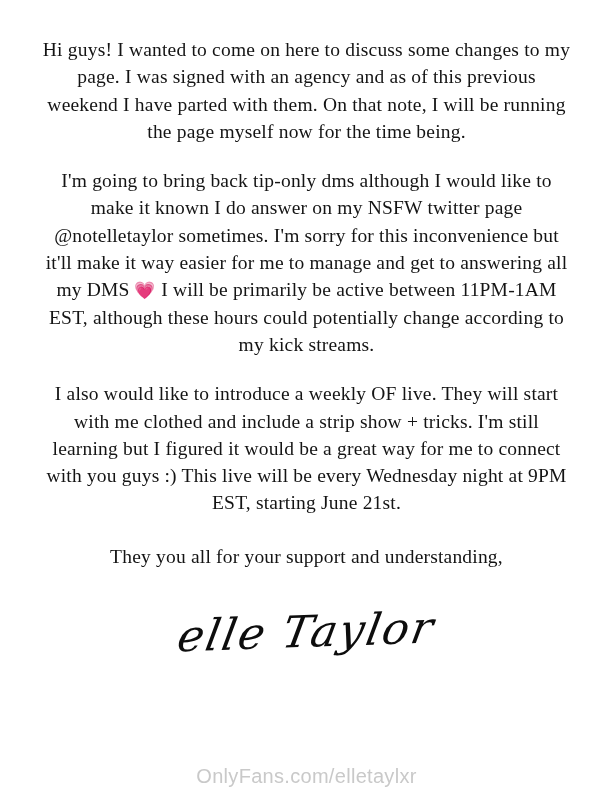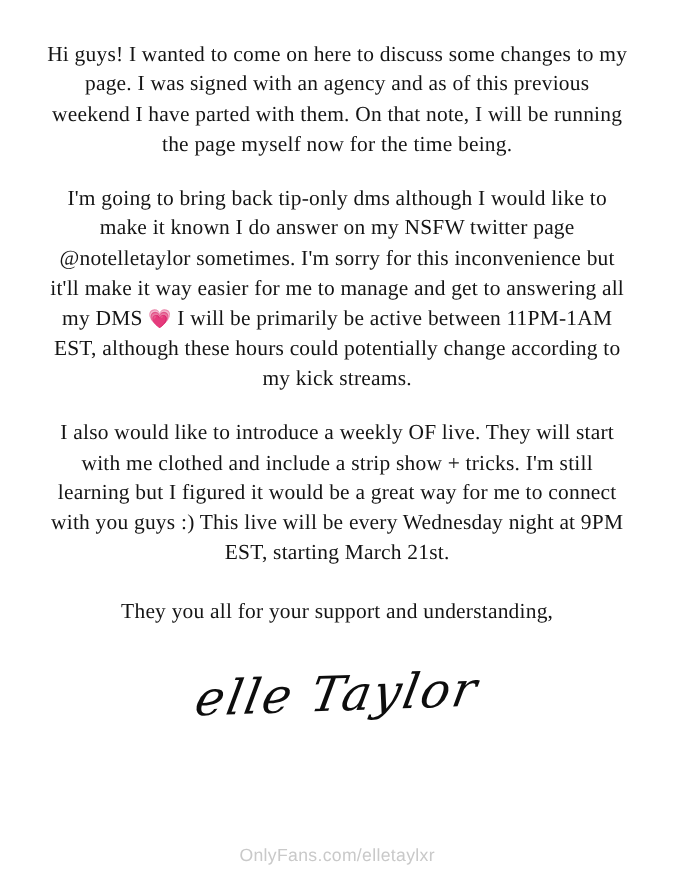--- a/index.html
+++ b/index.html
@@ -57,36 +57,36 @@
     letter-spacing: 2px;
     white-space: nowrap;
   }
   .watermark {
     position: absolute;
     left: 0;
     right: 0;
     bottom: 12px;
     text-align: center;
     font-family: "Liberation Sans", sans-serif;
-    font-size: 16px;
+    font-size: 20px;
     color: #c9c9c9;
     letter-spacing: 0.3px;
     user-select: none;
   }
 </style>
 </head>
 <body>
 
 <div class="page">
 
   <p class="para">Hi guys! I wanted to come on here to discuss some changes to my page. I was signed with an agency and as of this previous weekend I have parted with them. On that note, I will be running the page myself now for the time being.</p>
 
   <p class="para"><span>I'm going to bring back tip-only dms although I would like to make it known I do answer on my NSFW twitter page @notelletaylor sometimes. I'm sorry for this inconvenience but it'll make it way easier for me to manage and get to answering all my DMS</span> <span class="heart">💗</span> <span>I will be primarily be active between 11PM-1AM EST, although these hours could potentially change according to my kick streams.</span></p>
 
-  <p class="para">I also would like to introduce a weekly OF live. They will start with me clothed and include a strip show + tricks. I'm still learning but I figured it would be a great way for me to connect with you guys :) This live will be every Wednesday night at 9PM EST, starting March 21st.</p>
+  <p class="para">I also would like to introduce a weekly OF live. They will start with me clothed and include a strip show + tricks. I'm still learning but I figured it would be a great way for me to connect with you guys :) This live will be every Wednesday night at 9PM EST, starting June 21st.</p>
 
 
   <p class="para closing">They you all for your support and understanding,</p>
 
   <div class="signature-wrap">
     <span class="signature">elle Taylor</span>
   </div>
 
   <div class="watermark">OnlyFans.com/elletaylxr</div>
 </div>

